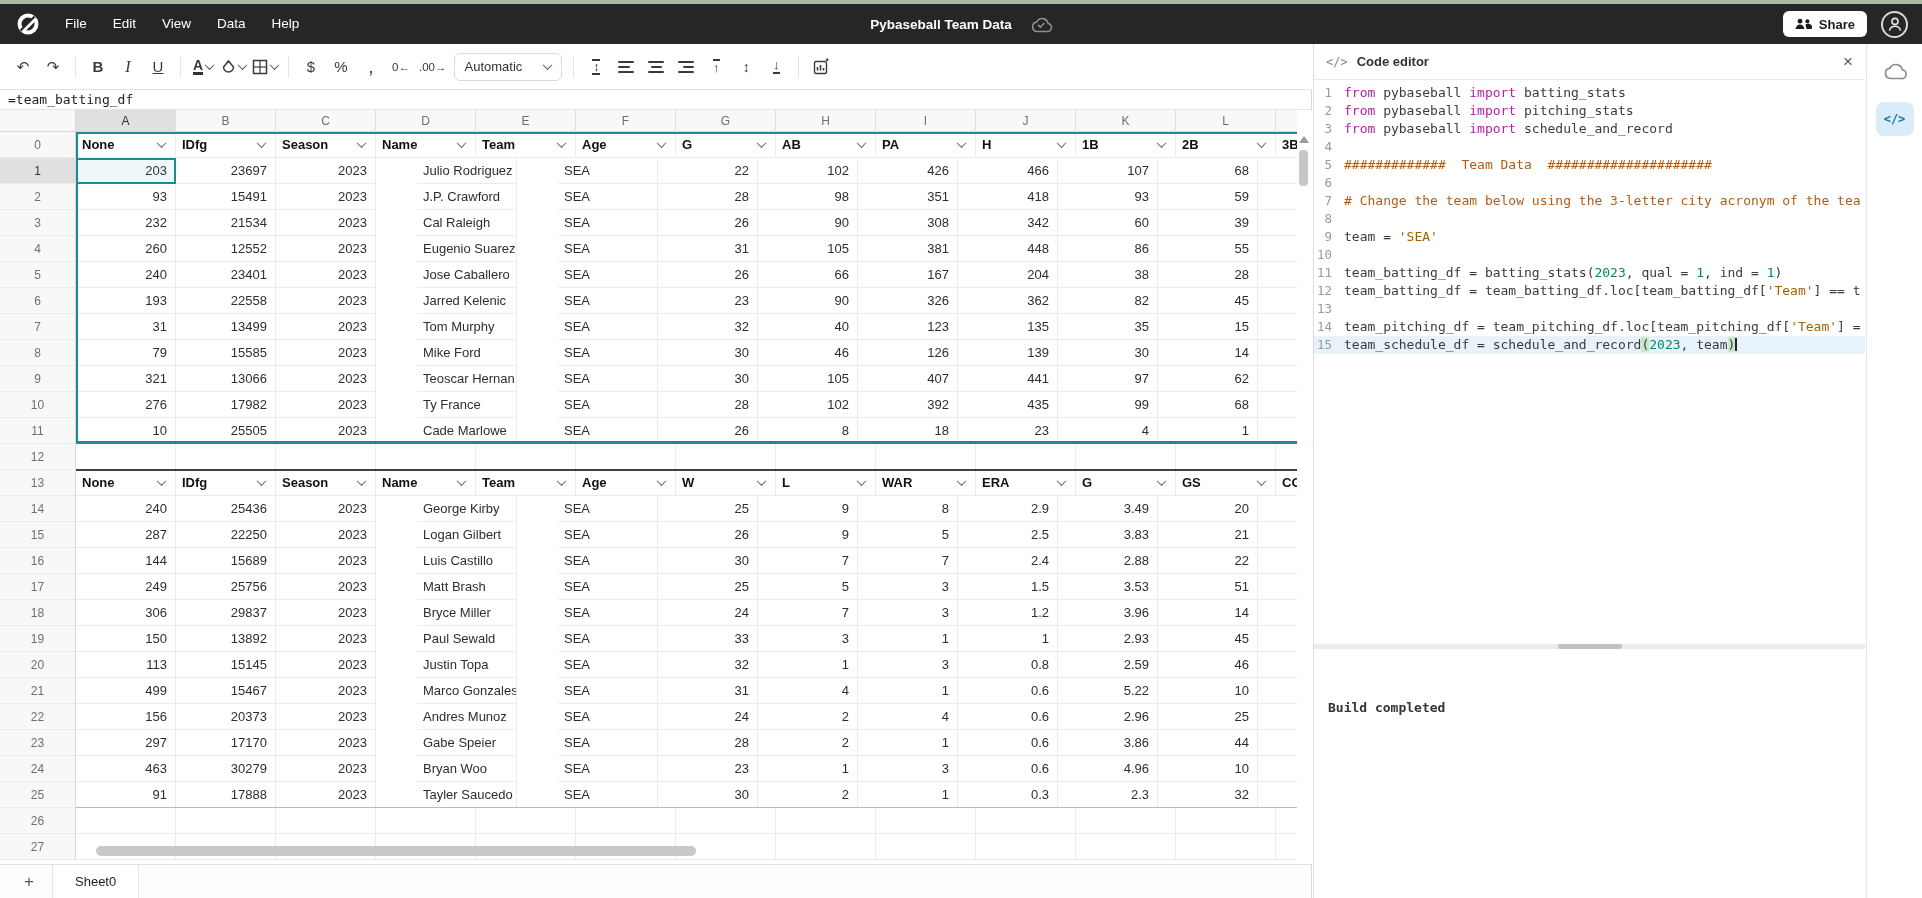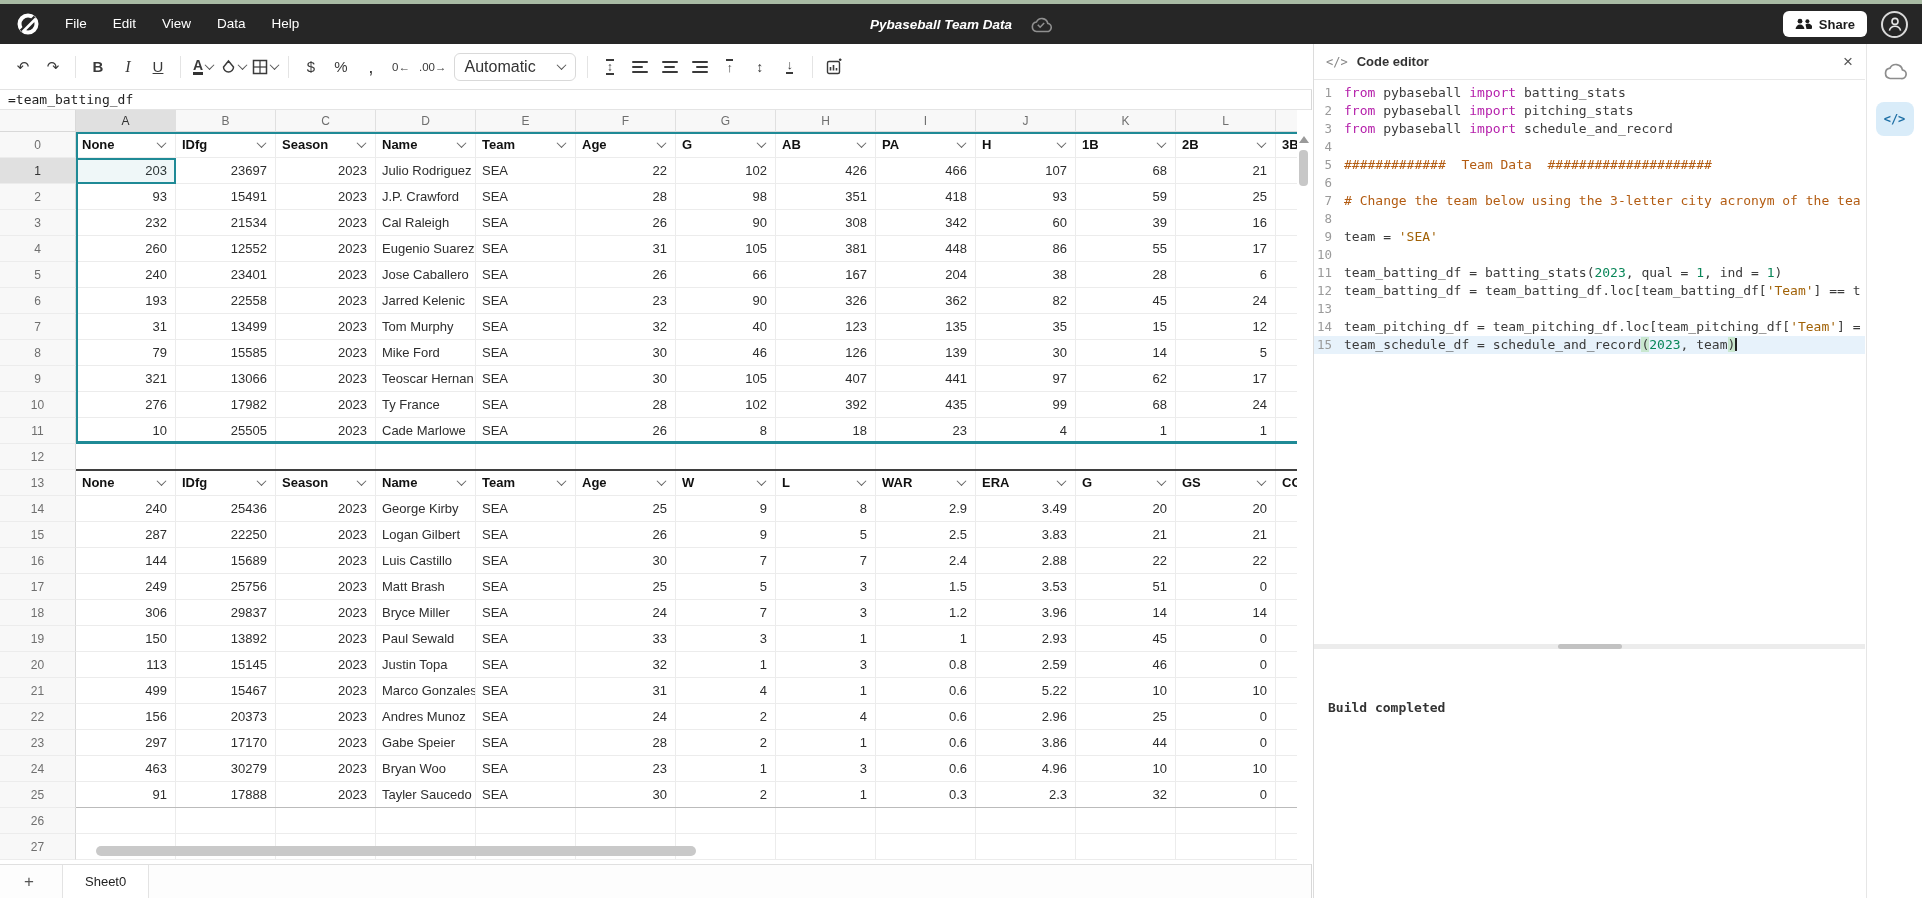--- a/index.html
+++ b/index.html
@@ -8,42 +8,42 @@
          font-family:"Liberation Sans", sans-serif; background:#fff; }
 
   
   .top-strip { position:absolute; left:0; top:0; width:100%; height:4px; background:#a9bba4; }
   .menubar { position:absolute; left:0; top:4px; width:100%; height:40px; background:#262626;
              display:flex; align-items:center; padding:0 12px; }
   .logo { width:24px; height:24px; margin:0 12px 0 4px; flex:0 0 auto; }
   .menu-item { color:#fff; font-size:13.5px; font-weight:500; padding:0 13px; height:40px;
                line-height:40px; cursor:default; }
   .title-wrap { position:absolute; left:50%; top:0; height:40px; transform:translateX(-50%);
-                display:flex; align-items:center; gap:18px;font-style:italic; }
+                display:flex; align-items:center; gap:18px; }
   .doc-title { color:#fff; font-size:13.5px; font-weight:700; }
   .menubar-right { position:absolute; right:14px; top:0; height:40px; display:flex; align-items:center; gap:14px; }
   .share-btn { background:#fff; color:#1c1c1c; border-radius:6px; height:26px; padding:0 12px;
                display:flex; align-items:center; gap:7px; font-size:13px; font-weight:700; }
   .avatar { width:27px; height:27px; border-radius:50%; border:2px solid #d9d9d9;
             display:flex; align-items:center; justify-content:center; }
 
   
   .toolbar { position:absolute; left:0; top:44px; width:1312px; height:46px; background:#fff;
              border-bottom:1px solid #e3e3e3; display:flex; align-items:center; padding-left:8px; }
   .tb-btn { min-width:30px; height:30px; display:flex; align-items:center; justify-content:center;
             border-radius:4px; color:#3a3a3a; font-size:15px; gap:3px; padding:0 3px; }
   .tb-btn.bold { font-weight:700; font-size:15px; }
   .tb-btn.italic { font-style:italic; font-family:"Liberation Serif",serif; font-size:16px; }
   .tb-btn.underline { text-decoration:underline; }
   .tb-div { width:1px; height:22px; background:#e4e4e4; margin:0 7px; flex:0 0 auto; }
   .chev { width:7px; height:7px; border-right:1.6px solid #555; border-bottom:1.6px solid #555;
           transform:rotate(45deg) translate(-1px,-1px); display:inline-block; }
   .a-color { font-weight:600; border-bottom:3px solid #333; line-height:14px; font-size:14px; }
   .fmt-select { height:28px; border:1px solid #d9d9d9; border-radius:6px; display:flex; align-items:center;
-                gap:22px; padding:0 10px; font-size:16px; color:#333; margin:0 4px; }
+                gap:22px; padding:0 10px; font-size:13px; color:#333; margin:0 4px; }
   .small-glyph { font-size:11.5px; letter-spacing:0; }
   .bars { display:inline-flex; flex-direction:column; gap:3px; width:16px; }
   .bars i { display:block; height:2px; background:#3a3a3a; border-radius:1px; }
   .bars.left i:nth-child(2){ width:70%; } .bars.left i:nth-child(1), .bars.left i:nth-child(3){ width:100%; }
   .bars.center i { margin:0 auto; } .bars.center i:nth-child(2){ width:70%; } .bars.center i:nth-child(1),.bars.center i:nth-child(3){ width:100%; }
   .bars.right i { margin-left:auto; } .bars.right i:nth-child(2){ width:70%; } .bars.right i:nth-child(1),.bars.right i:nth-child(3){ width:100%; }
   .v-top { border-top:2px solid #3a3a3a; padding-top:1px; font-size:13px; line-height:12px; }
   .v-bottom { border-bottom:2px solid #3a3a3a; padding-bottom:1px; font-size:13px; line-height:12px; }
   .v-mid { font-size:14px; }
   .ovf { border-top:2px solid #3a3a3a; border-bottom:2px solid #3a3a3a; font-size:12px; line-height:12px; padding:0 1px; }
@@ -61,42 +61,42 @@
            color:#6f6f6f; font-size:12px; display:flex; align-items:center; justify-content:center; flex:0 0 auto; }
   .col-h.sel { background:#e0e0e0; color:#333; }
   .grid-rows { position:absolute; left:0; top:22px; }
   .grow { display:flex; height:26px; }
   .gutter { width:76px; background:#f8f8f8; border-right:1px solid #d9d9d9; border-bottom:1px solid #ececec;
             color:#6f6f6f; font-size:12px; display:flex; align-items:center; justify-content:center; flex:0 0 auto; }
   .gutter.sel { background:#e0e0e0; color:#333; }
   .cell { width:100px; height:26px; border-right:1px solid #ececec; border-bottom:1px solid #ececec;
           font-size:13px; color:#2e2e2e; display:flex; align-items:center; overflow:hidden; white-space:nowrap; flex:0 0 auto; }
   .cell.num { justify-content:flex-end; padding-right:8px; }
-  .cell.txt { justify-content:flex-start; padding-left:6px; }
+  .cell.txt { justify-content:flex-start; padding-left:6px;margin-left:41px; }
   .cell.th { font-weight:700; color:#111; padding-left:6px; justify-content:space-between; }
   .cell.th .chev { margin-right:10px; border-color:#666; flex:0 0 auto; }
 
   .ovl { position:absolute; pointer-events:none; }
   .t1-outline { left:76px; top:22px; width:1221px; height:312px;
                 border-left:2px solid #1f8a96; border-top:2px solid #1f8a96; border-bottom:3px solid #1f8a96; }
   .sel-cell { left:76px; top:48px; width:100px; height:26px; border:2px solid #1f8a96; background:rgba(31,138,150,0.07); }
   .t2-topline { left:76px; top:359px; width:1221px; height:2px; background:#3f3f3f; }
   .t2-bottomline { left:76px; top:697px; width:1221px; height:1px; background:#bbb; }
   .right-mask { left:1297px; top:0; width:15px; height:754px; background:#fff; }
   .vsb-arrow { left:1299px; top:26px; width:0; height:0; border-left:5px solid transparent; border-right:5px solid transparent;
                border-bottom:7px solid #9a9a9a; }
   .vsb-thumb { left:1299px; top:40px; width:9px; height:36px; background:#c7c7c7; border-radius:4px; pointer-events:auto; }
   .hsb-thumb { left:96px; top:736px; width:600px; height:10px; background:#c9c9c9; border-radius:5px; pointer-events:auto; }
 
   .sheet-bar { position:absolute; left:0; bottom:0; width:100%; height:34px; border-top:1px solid #e0e0e0;
                background:#fdfdfd; display:flex; align-items:center; }
   .add-sheet { width:34px; height:34px; display:flex; align-items:center; justify-content:center;
                color:#555; font-size:17px; margin-left:12px; }
   .sheet-tab { height:34px; padding:0 22px; display:flex; align-items:center; font-size:13px; color:#222;
-               background:#fff; border-left:1px solid #e3e3e3; border-right:1px solid #e3e3e3; margin-left:16px; }
+               background:#fff; border-left:1px solid #e3e3e3; border-right:1px solid #e3e3e3; margin-left:6px; }
 
   
   .code-panel { position:absolute; left:1313px; top:44px; width:552px; height:854px; background:#fff;
                 border-left:1px solid #dcdcdc; }
   .cp-header { position:absolute; left:0; top:0; width:100%; height:36px; border-bottom:1px solid #e8e8e8;
                display:flex; align-items:center; padding:0 12px; gap:9px; }
   .cp-glyph { font-family:"DejaVu Sans Mono", monospace; font-size:12px; color:#888; }
   .cp-title { font-size:13px; font-weight:700; color:#333; }
   .cp-close { margin-left:auto; font-size:17px; color:#555; line-height:1; }
   .code-area { position:absolute; left:0; top:36px; width:100%; height:564px; overflow:hidden; padding-top:4px;

